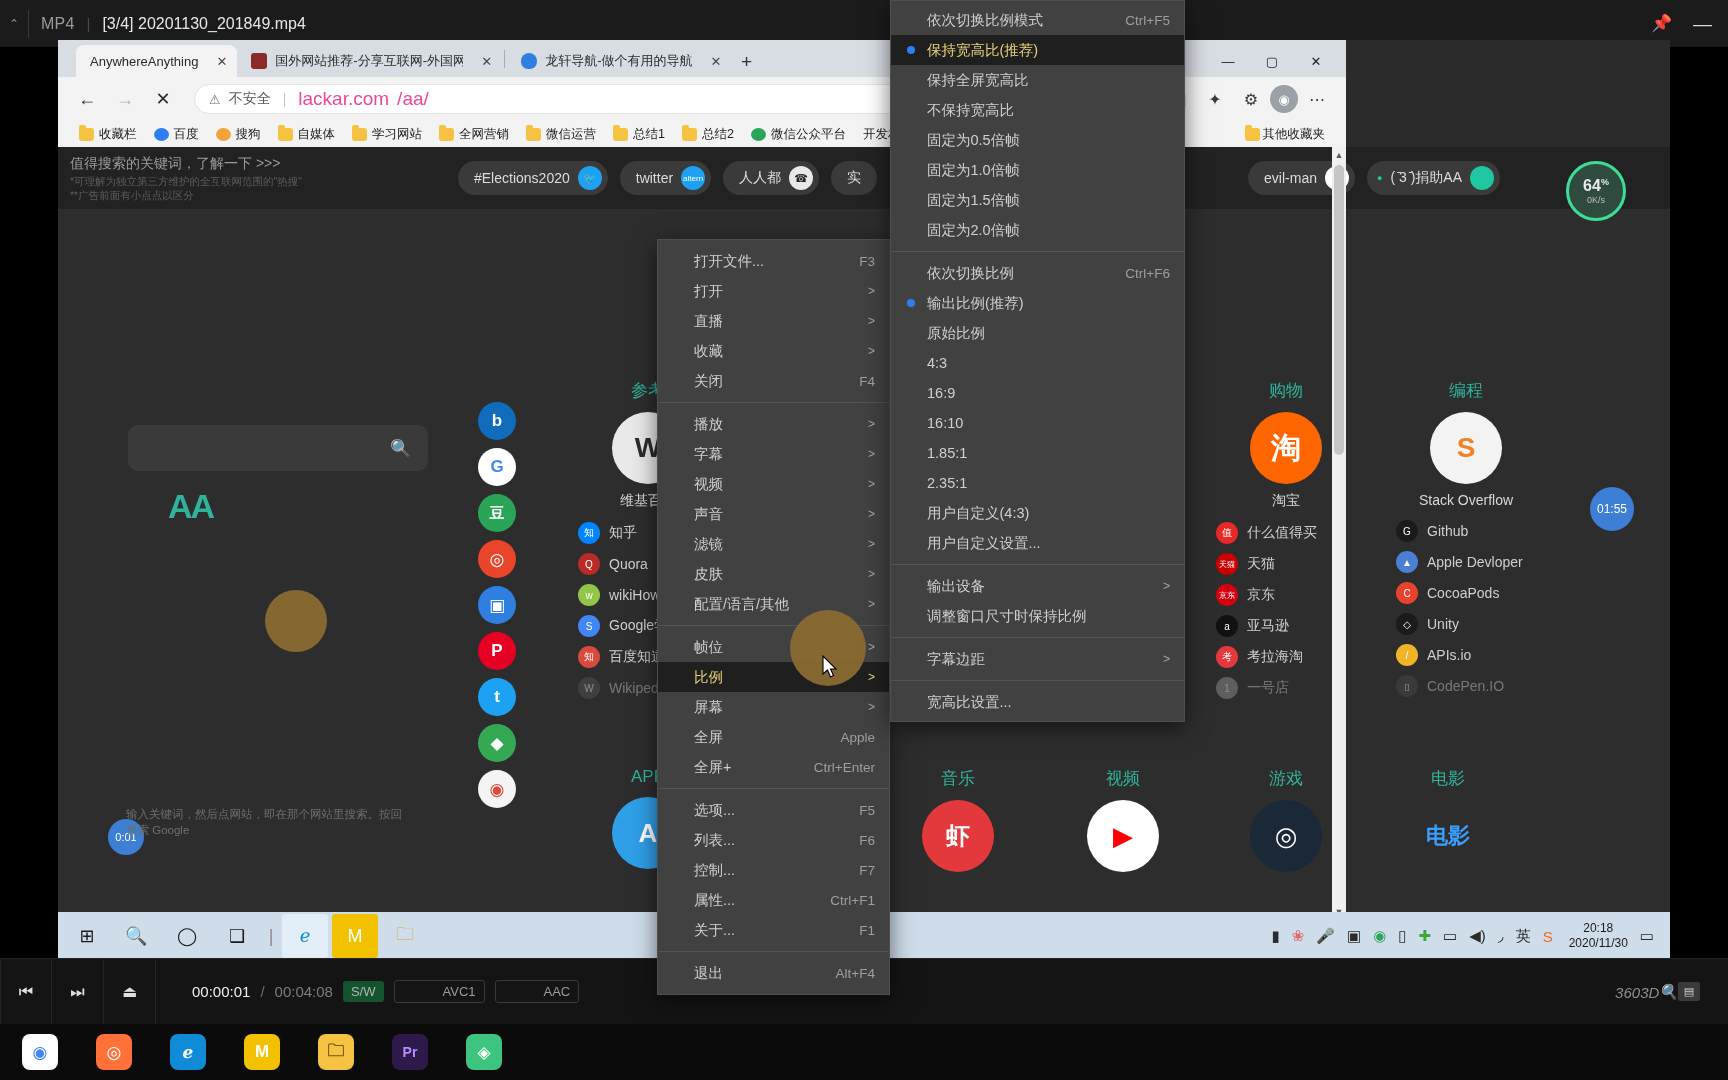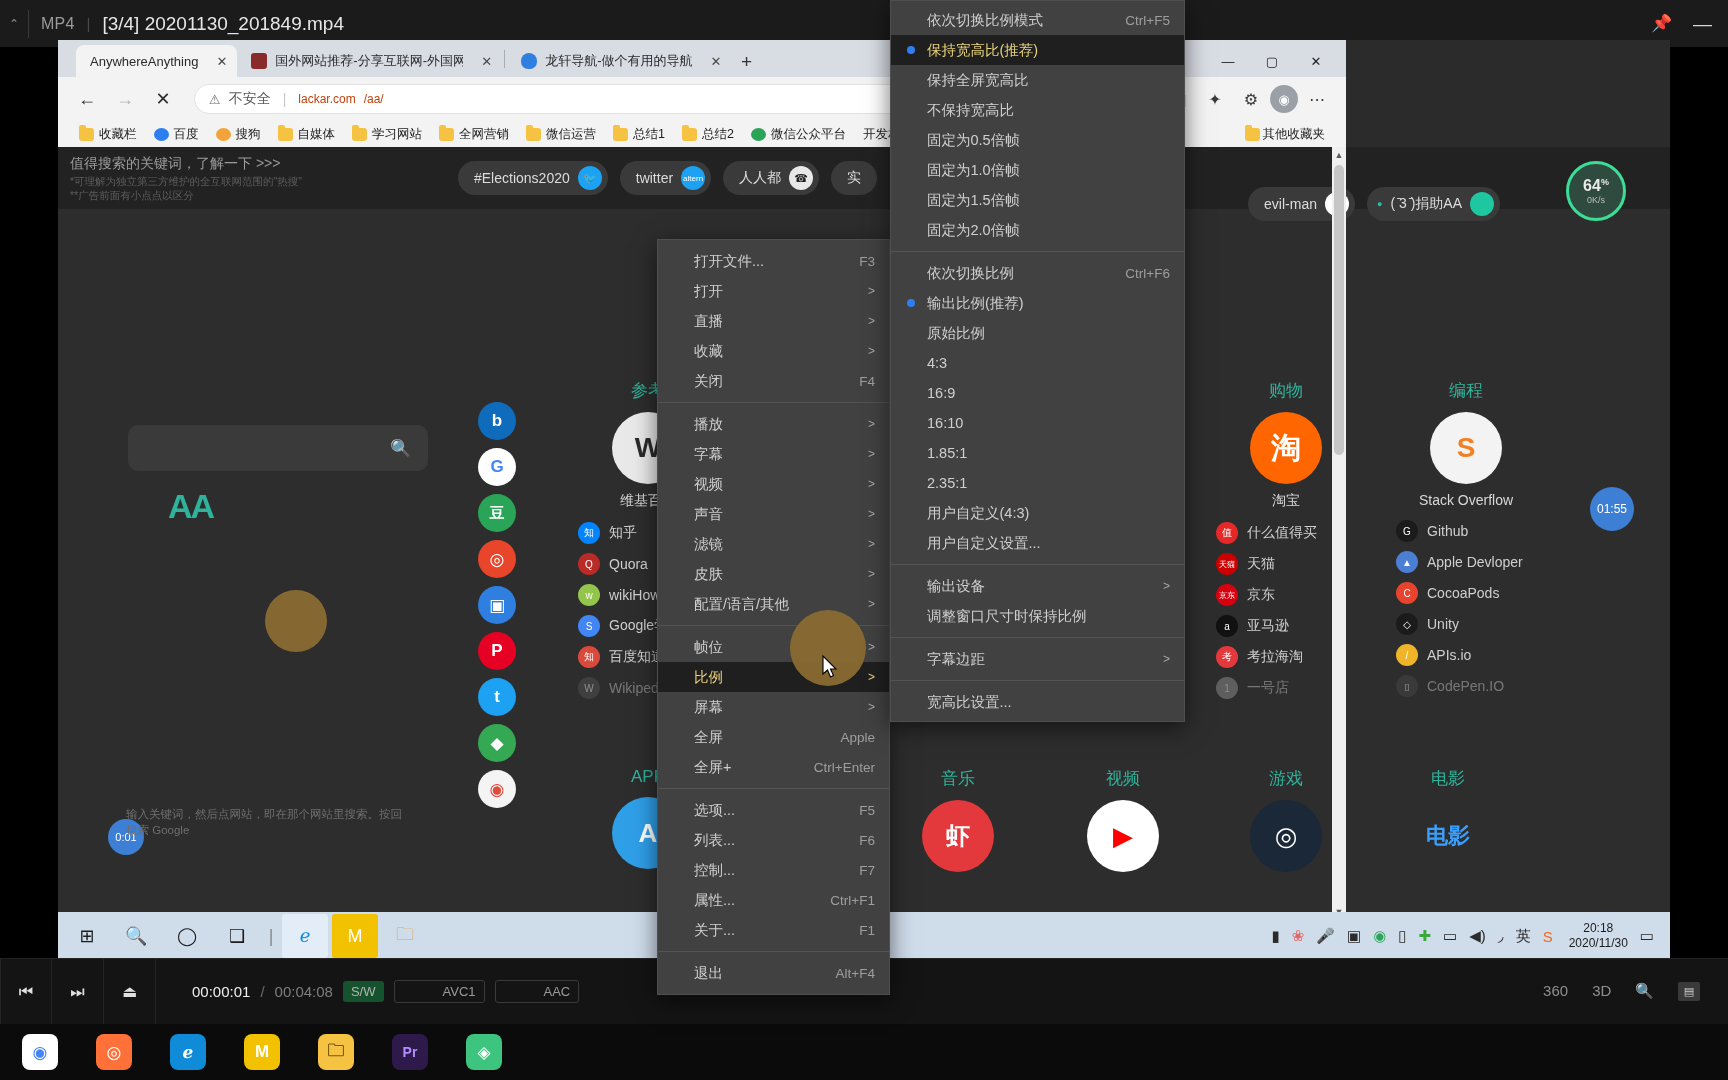--- a/index.html
+++ b/index.html
@@ -13,21 +13,21 @@
   
   .player-titlebar{
     position:absolute; left:0; top:0; width:1728px; height:47px;
     background:#1b1b1b; color:#d4d4d4;
     display:flex; align-items:center;
   }
   .pt-chev{ width:28px; text-align:center; color:#8a8a8a; font-size:12px; }
   .pt-sep{ width:1px; height:28px; background:#3a3a3a; margin:0 6px 0 0;}
   .pt-mp4{ color:#9a9a9a; font-size:16px; margin-left:6px; letter-spacing:.2px;}
   .pt-divider{ color:#4a4a4a; margin:0 12px; font-size:15px;}
-  .pt-title{ color:#e6e6e6; font-size:19px;}
+  .pt-title{ color:#e6e6e6; font-size:16px;}
   .pt-right{ margin-left:auto; display:flex; align-items:center; gap:20px; padding-right:16px;}
   .pt-pin{ color:#b5b5b5; font-size:17px;}
   .pt-min{ color:#d8d8d8; font-size:19px; letter-spacing:0; }
 
   
   .video-area{
     position:absolute; left:58px; top:40px; width:1612px; height:880px;
     background:#2b2b2b; overflow:hidden;
   }
   .browser{
@@ -68,21 +68,21 @@
            color:#2f2f2f; font-size:18px;}
   .navbtn.dim{ color:#b2b2b2; }
   .omnibox{
     flex:1; height:30px; background:#fff; border-radius:15px;
     display:flex; align-items:center; padding:0 14px; gap:8px;
     font-size:14px; color:#333; margin:0 10px; border:1px solid #e2e2e2;
   }
   .warn-ico{ color:#6a6a6a; font-size:13px; }
   .warn-txt{ color:#5a5a5a; font-size:14px;}
   .om-sep{ color:#c9c9c9; margin:0 4px;}
-  .url{ color:#c2410c; font-size:12px;}
+  .url{ color:#ec4899; font-size:19px;}
   .tb-icons{ display:flex; align-items:center; gap:2px;}
   .tbi{ width:34px;height:34px;display:flex;align-items:center;justify-content:center;
         color:#3b3b3b; font-size:16px;}
   .tbi.star{ color:#1a73e8; }
   .avatar-btn{ width:28px;height:28px;border-radius:50%;background:#9aa0a6;
                display:flex;align-items:center;justify-content:center;color:#fff;font-size:13px;}
 
   
   .bookmarks{
     position:absolute; left:0; top:81px; width:100%; height:26px;
@@ -113,21 +113,21 @@
     position:absolute; left:400px; top:14px; display:flex; gap:12px; align-items:center;
   }
   .pill{
     height:34px; border-radius:17px; background:#3a3a3a;
     display:flex; align-items:center; gap:8px; padding:0 6px 0 16px;
     color:#dcdcdc; font-size:14px; white-space:nowrap;
   }
   .pill .badge{ width:24px;height:24px;border-radius:50%;
                 display:flex;align-items:center;justify-content:center;
                 font-size:11px; color:#fff;}
-  .pills-right{ position:absolute; right:170px; top:14px; display:flex; gap:12px;margin-top:26px; }
+  .pills-right{ position:absolute; right:170px; top:14px; display:flex; gap:12px; }
 
   .gauge{
     position:absolute; right:44px; top:14px; width:60px; height:60px; border-radius:50%;
     background:#2f4a3e; border:3px solid #3ddc97;
     display:flex; flex-direction:column; align-items:center; justify-content:center;
     color:#eaeaea;
   }
   .gauge .big{ font-size:16px; font-weight:bold;}
   .gauge .big sup{ font-size:9px;}
   .gauge .sm{ font-size:9px; color:#bdbdbd;}
@@ -196,21 +196,21 @@
   }
   .ctl{ width:52px;height:66px; display:flex;align-items:center;justify-content:center;
         font-size:16px; color:#e0e0e0; border-right:1px solid #242424;}
   .ctl:first-child{ border-left:1px solid #242424;}
   .tinfo{ display:flex; align-items:center; gap:10px; padding-left:36px; font-size:15px;}
   .tcur{ color:#efefef;}
   .tslash{ color:#6a6a6a;}
   .ttot{ color:#7d7d7d;}
   .chip{ background:#14532d; color:#b4b4b4; font-size:13px; padding:3px 8px; border-radius:3px;}
   .chip.hollow{ background:transparent; border:1px solid #3a3a3a; color:#9a9a9a;padding-left:48px;}
-  .ctl-right{ margin-left:auto; display:flex; align-items:flex-start; gap:24px; padding-right:28px;}
+  .ctl-right{ margin-left:auto; display:flex; align-items:flex-end; padding-right:28px;font-style:italic;}
   .ri{ color:#8f8f8f; font-size:15px;}
   .ri.y{ color:#e0c64a; }
   .ri .sq{ width:22px;height:19px;background:#3a3a3a; display:flex;align-items:center;justify-content:center;
            color:#cfcfcf; font-size:11px; border-radius:2px;}
 
   
   .dock{
     position:absolute; left:0; bottom:0; width:1728px; height:56px;
     background:#0b0b0b; display:flex; align-items:center; gap:38px; padding-left:22px;
   }

